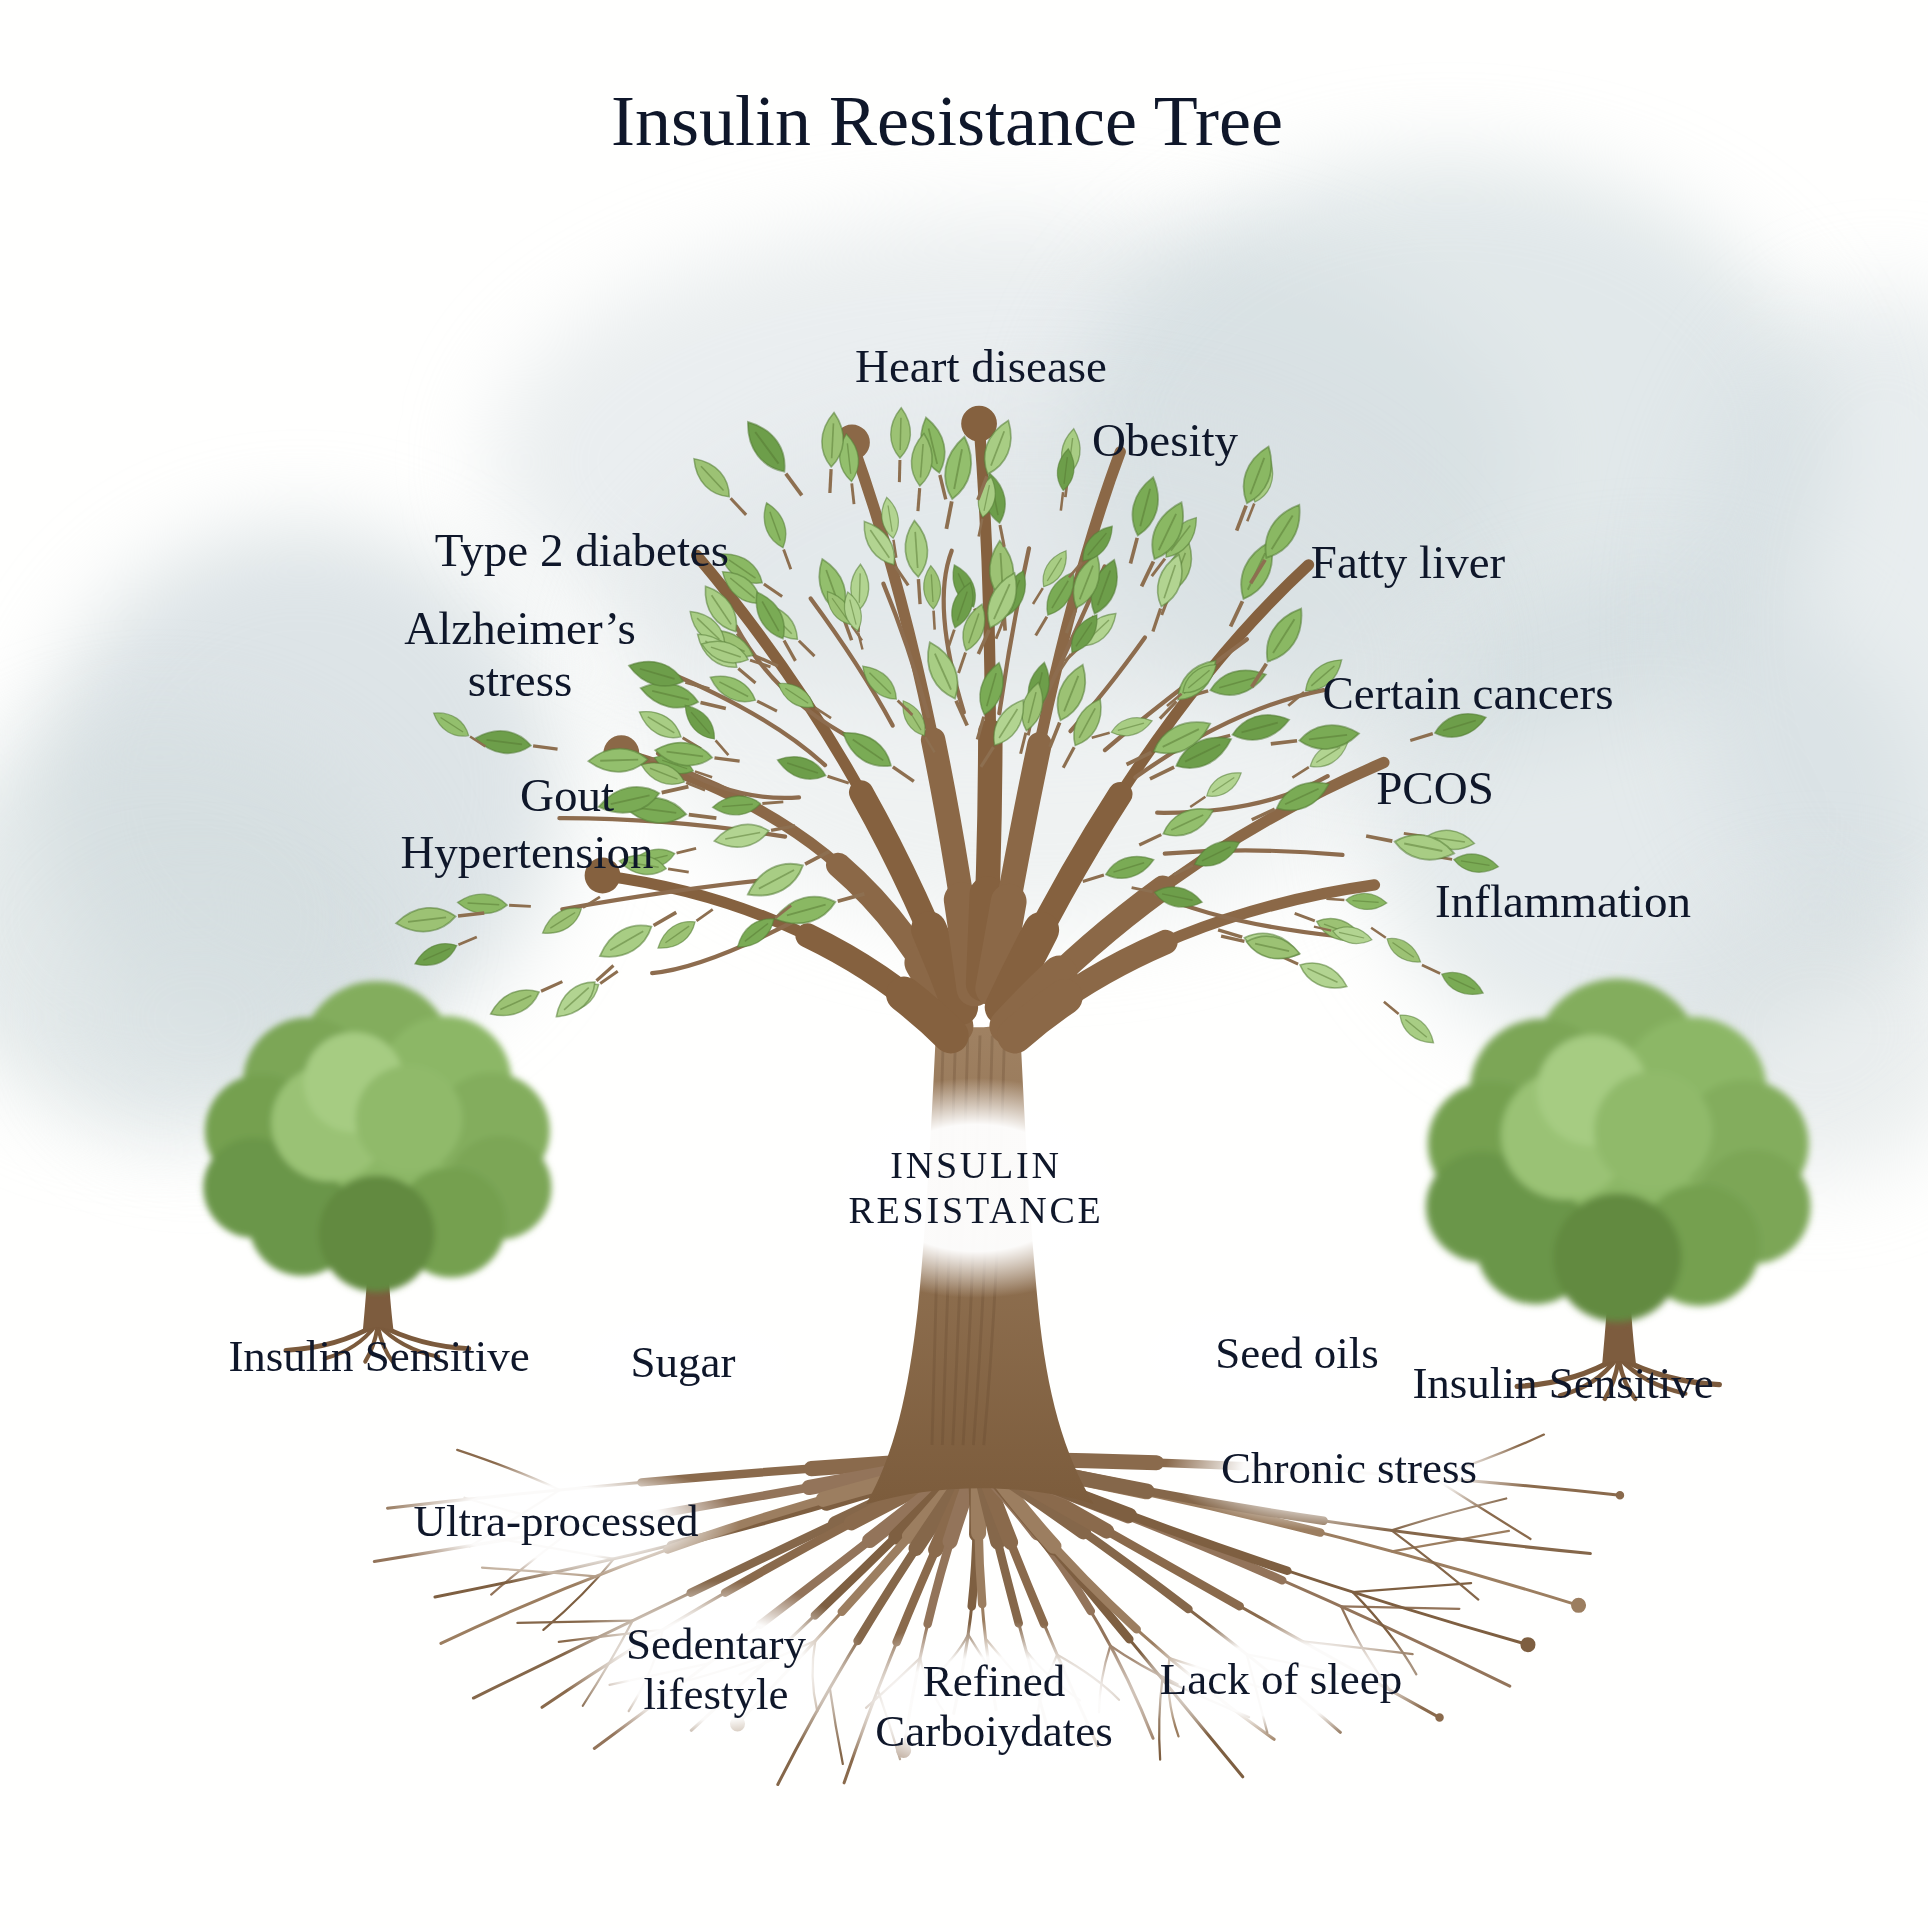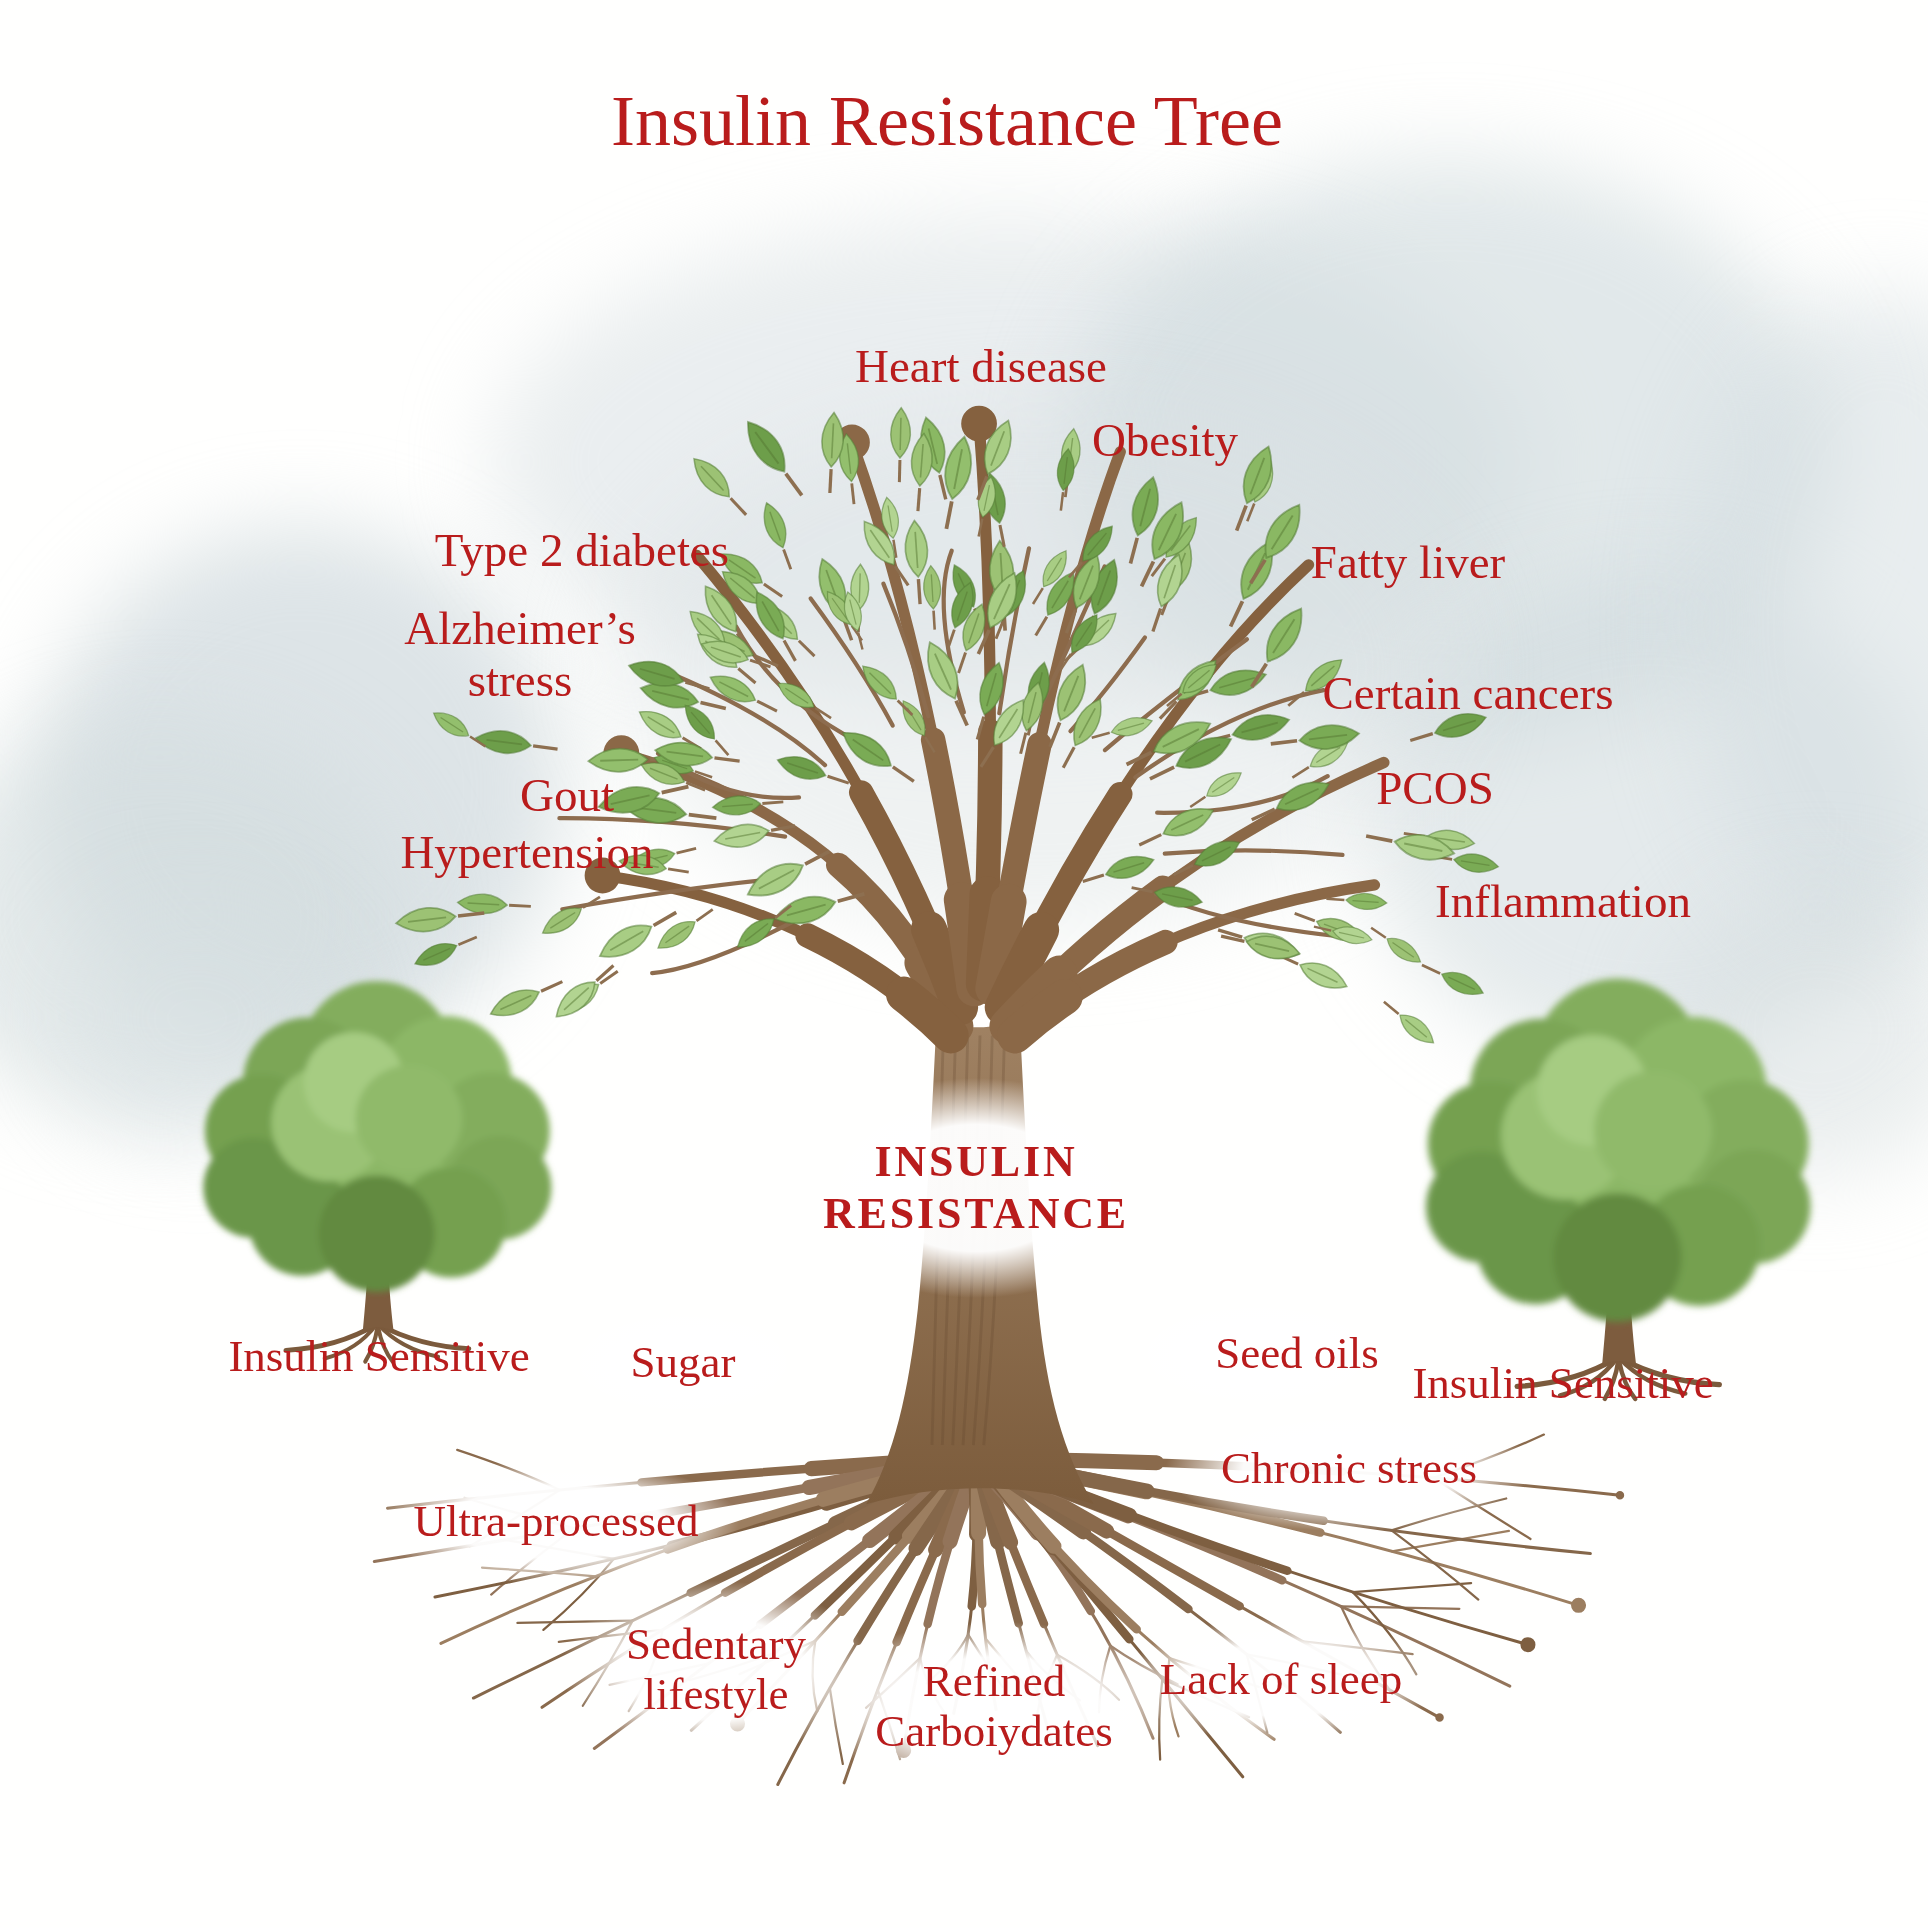--- a/index.html
+++ b/index.html
@@ -1,30 +1,30 @@
 <!DOCTYPE html>
 <html style="font-size:15px"><head>
 <meta charset="utf-8">
 <title>Insulin Resistance Tree</title>
 <style>
   html,body{margin:0;padding:0;background:#ffffff;}
   .canvas{position:relative;width:1928px;height:1928px;background:#fffffe;overflow:hidden;
-          font-family:"Liberation Serif","DejaVu Serif",serif;color:#b91c1c;}
+          font-family:"Liberation Serif","DejaVu Serif",serif;color:#0f172a;}
   .wash{position:absolute;border-radius:50%;filter:blur(43px);pointer-events:none;}
   .illus{position:absolute;left:0;top:0;z-index:1;}
   .glow{position:absolute;transform:translate(-50%,-50%);z-index:2;pointer-events:none;
         background:radial-gradient(closest-side, rgba(255,255,255,0.97) 45%, rgba(255,255,255,0) 78%);}
   .lbl{position:absolute;transform:translate(-50%,-50%);z-index:3;white-space:nowrap;
        text-align:center;line-height:1.1;}
   .wrap{white-space:normal;}
   .title{font-size:72px;}
   .branch{font-size:47px;}
   .root{font-size:45px;}
   .side{font-size:45px;}
-  .trunk-lbl{font-size:44px;letter-spacing:2.8px;line-height:1.18;font-weight:bold;}
+  .trunk-lbl{font-size:38px;letter-spacing:2.8px;line-height:1.18;}
 </style>
 </head>
 <body>
 
 <div class="canvas">
 
   <div class="wash" style="left:38px;top:527px;width:527px;height:527px;background:rgba(203,214,218,0.65);"></div>
   <div class="wash" style="left:-85px;top:716px;width:490px;height:405px;background:rgba(210,220,222,0.60);"></div>
   <div class="wash" style="left:490px;top:217px;width:1036px;height:490px;background:rgba(214,223,226,0.52);"></div>
   <div class="wash" style="left:1064px;top:160px;width:772px;height:584px;background:rgba(205,216,220,0.60);"></div>

